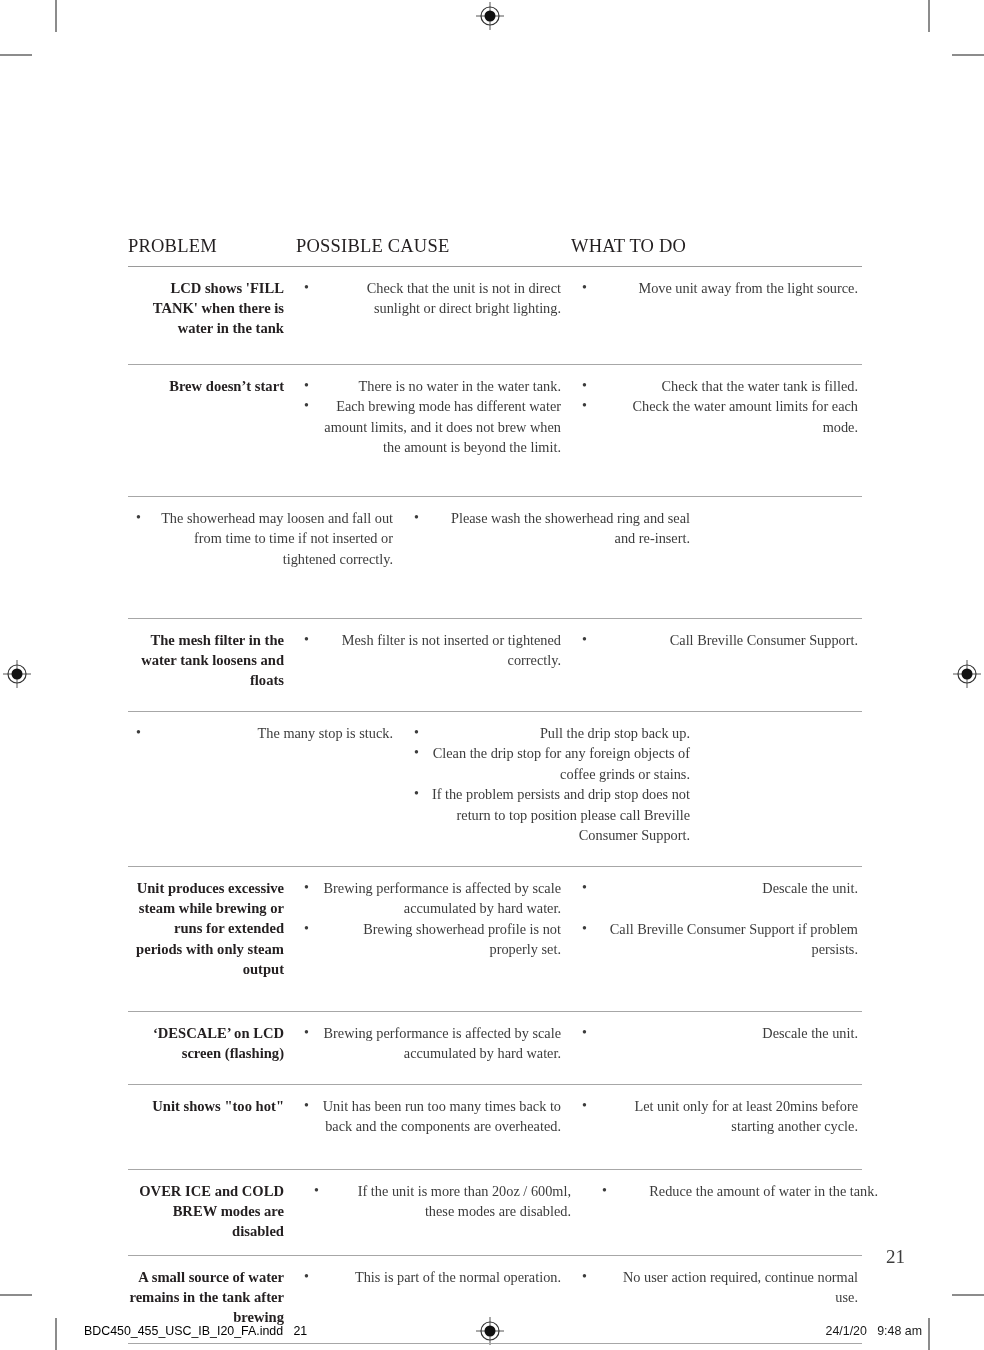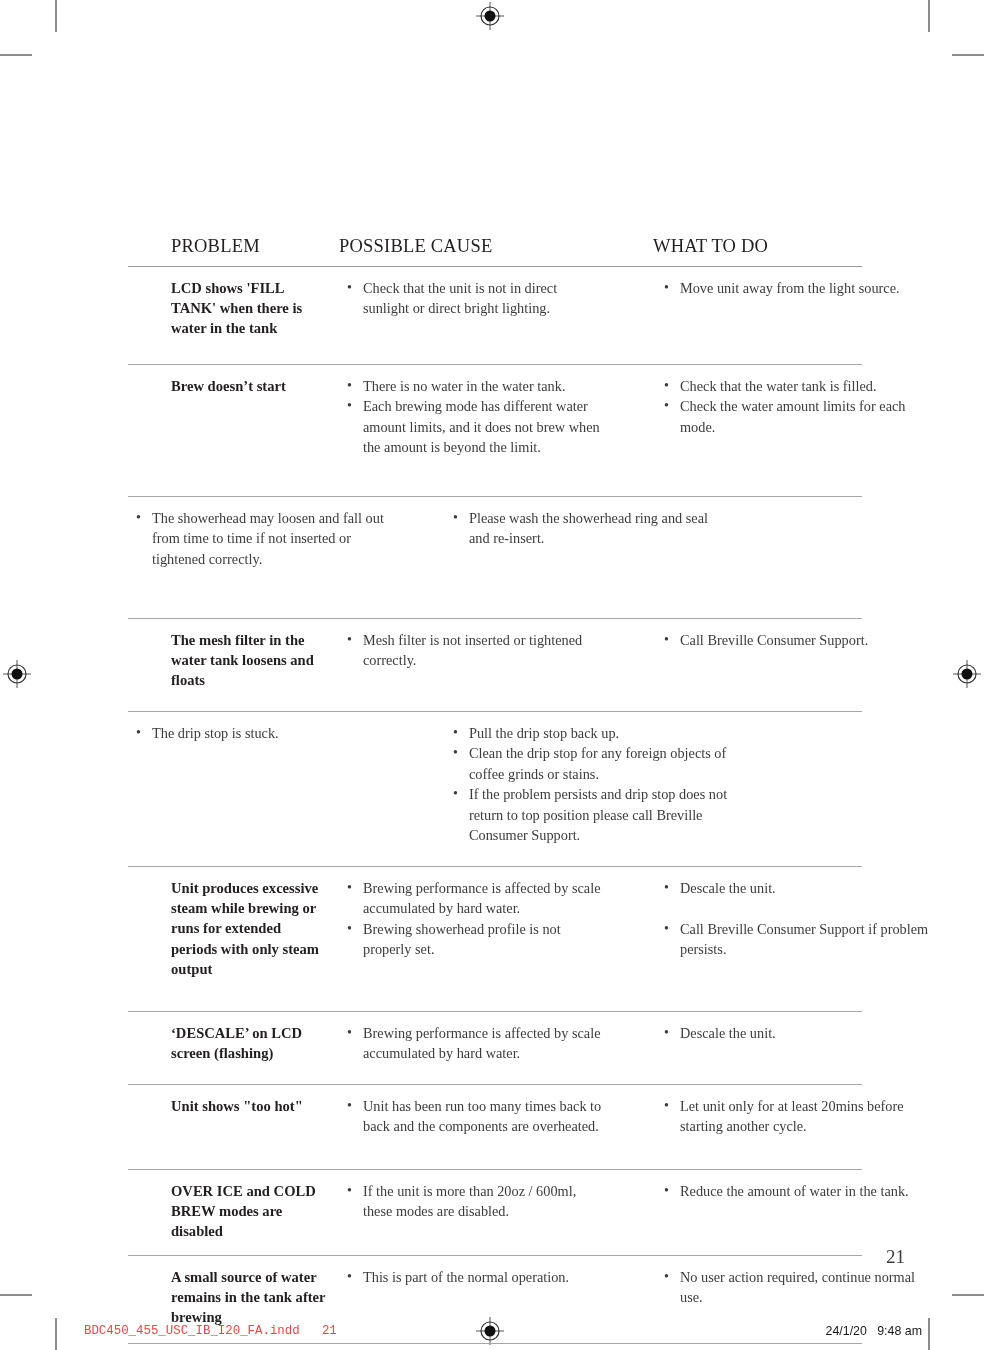--- a/index.html
+++ b/index.html
@@ -56,35 +56,36 @@
   .thead {
     display: flex;
     padding-bottom: 9px;
   }
   .th {
     font-size: 18.5px;
     letter-spacing: 0.2px;
     color: #231f20;
     font-weight: normal;
   }
-  .col1 { width: 168px; flex: none; margin-left: 43px; }
+  .col1 { width: 168px; flex: none; }
   .col2 { width: 275px; flex: none; }
-  .col3 { width: 291px; flex: none; margin-left: 39px; }
+  .col3 { width: 291px; flex: none; }
 
   .rule {
     height: 1px;
     background: #a7a7a7;
     width: 100%;
   }
   .rule.thick { height: 1px; background: #9a9a9a; }
 
   .trow {
     display: flex;
     padding-top: 11px;
     padding-bottom: 8px;
+    text-align: right;
   }
   .cell { box-sizing: border-box; }
 
   .problem {
     font-size: 14.6px;
     line-height: 20.2px;
     font-weight: bold;
     padding-right: 12px;
     color: #231f20;
   }
@@ -122,22 +123,22 @@
     font-size: 19px;
     color: #3c3c3c;
     font-family: "Liberation Serif", "DejaVu Serif", serif;
     margin-left: 48px;
   }
   .footer-left {
     position: absolute;
     left: 84px;
     top: 1324px;
     font-size: 12.4px;
-    color: #ef4444;
-    font-family: Liberation Mono, monospace;
+    color: #000000;
+    font-family: Liberation Sans, sans-serif;
     white-space: pre;
   }
   .footer-right {
     position: absolute;
     right: 62px;
     top: 1324px;
     font-size: 12.4px;
     color: #1a1a1a;
     font-family: "Liberation Sans", "DejaVu Sans", sans-serif;
     white-space: pre;
@@ -252,21 +253,21 @@
           <div class="cell col3 todo">
             <ul class="blist">
               <li><span class="bullet">•</span><span>Call Breville Consumer Support.</span></li>
             </ul>
           </div>
         </div>
         <div class="rule"></div>
         <div class="trow" style="min-height: 135px;">
           <div class="cell col2 cause">
             <ul class="blist">
-              <li><span class="bullet">•</span><span>The drip stop is stuck.</span></li>
+              <li><span class="bullet">•</span><span>The many stop is stuck.</span></li>
             </ul>
           </div>
           <div class="cell col3 todo">
             <ul class="blist">
               <li><span class="bullet">•</span><span>Pull the drip stop back up.</span></li>
               <li><span class="bullet">•</span><span>Clean the drip stop for any foreign objects of coffee grinds or stains.</span></li>
               <li><span class="bullet">•</span><span>If the problem persists and drip stop does not return to top position please call Breville Consumer Support.</span></li>
             </ul>
           </div>
         </div>
@@ -309,21 +310,21 @@
               <li><span class="bullet">•</span><span>Unit has been run too many times back to back and the components are overheated.</span></li>
             </ul>
           </div>
           <div class="cell col3 todo">
             <ul class="blist">
               <li><span class="bullet">•</span><span>Let unit only for at least 20mins before starting another cycle.</span></li>
             </ul>
           </div>
         </div>
         <div class="rule"></div>
-        <div class="trow" style="min-height: 66px;">
+        <div class="trow" style="min-height: 66px; gap: 10px;">
           <div class="cell col1 problem">OVER ICE and COLD BREW modes are disabled</div>
           <div class="cell col2 cause">
             <ul class="blist">
               <li><span class="bullet">•</span><span>If the unit is more than 20oz / 600ml, these modes are disabled.</span></li>
             </ul>
           </div>
           <div class="cell col3 todo">
             <ul class="blist">
               <li><span class="bullet">•</span><span>Reduce the amount of water in the tank.</span></li>
             </ul>

